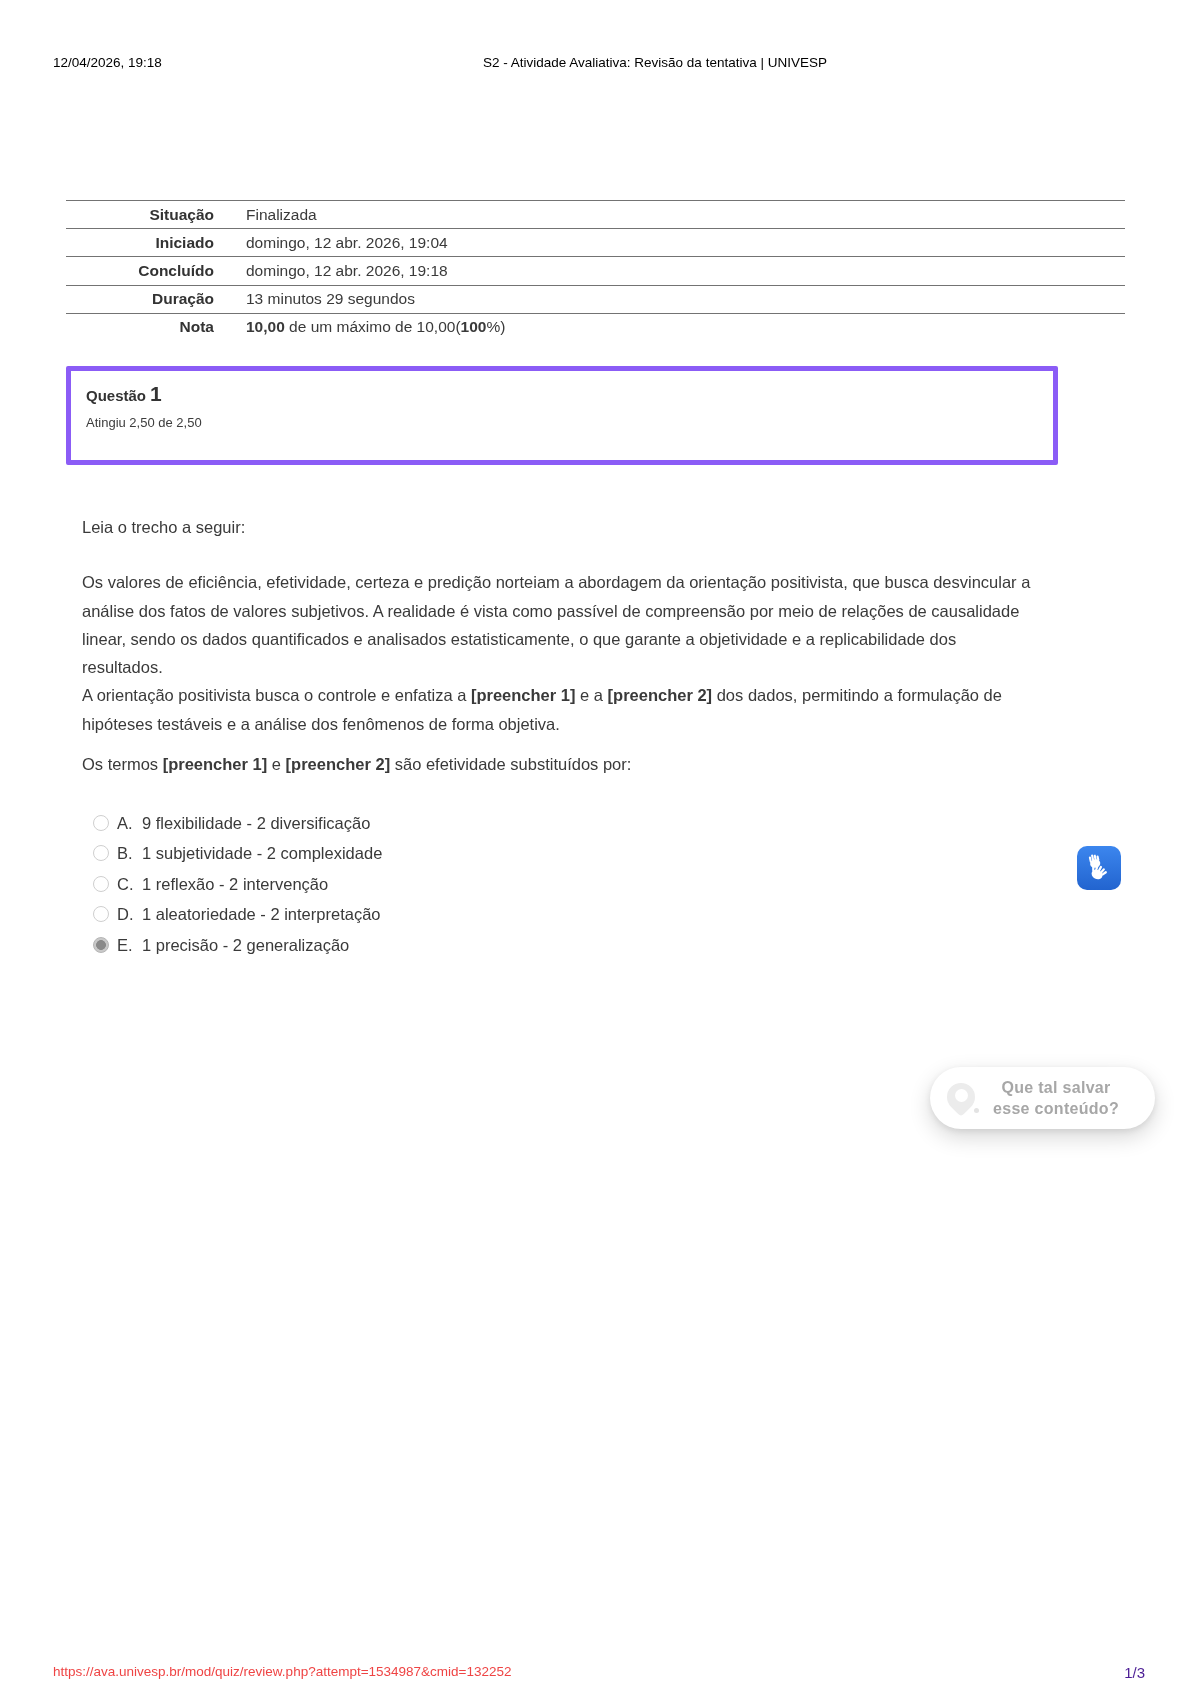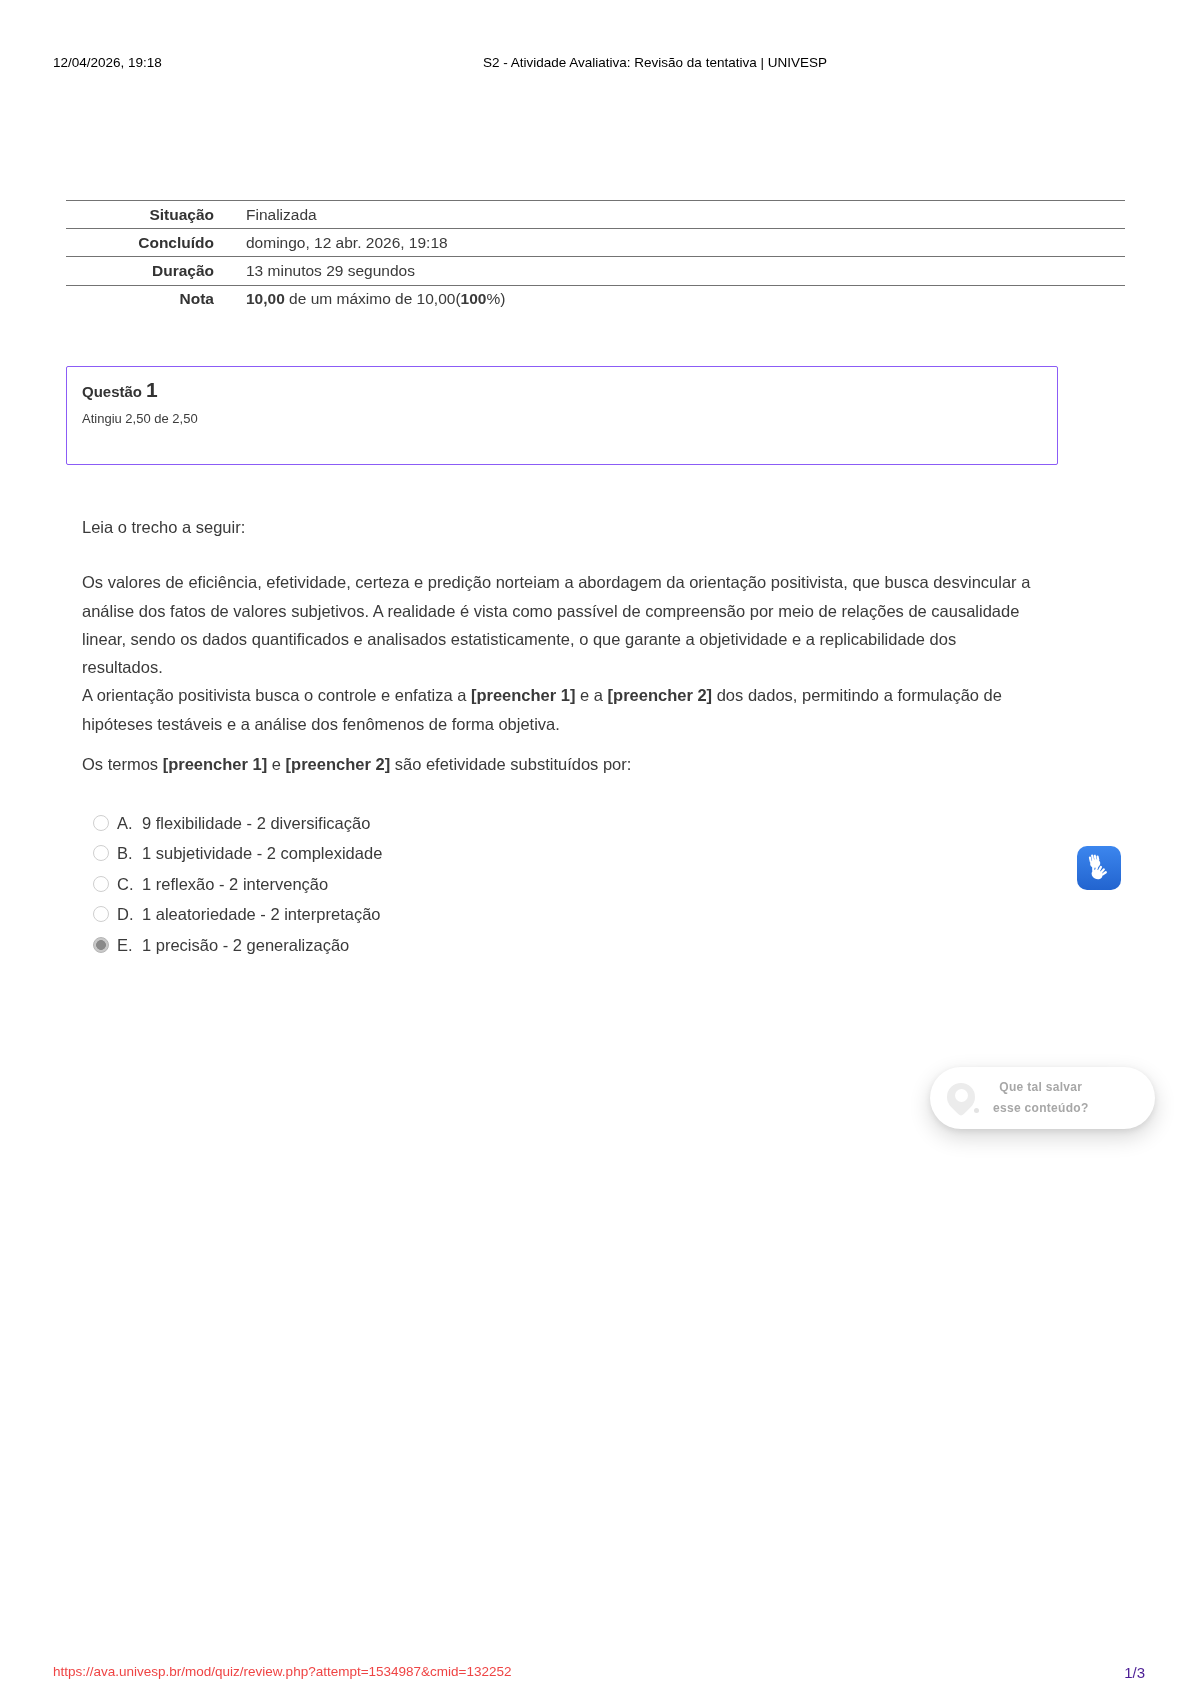--- a/index.html
+++ b/index.html
@@ -19,21 +19,21 @@
   
   .summary { position:absolute; left:66px; top:173px; width:1059px; }
   .srow { display:flex; align-items:center; height:28.2px; border-top:1px solid #737373; }
   .srow .lbl { width:166px; text-align:right; padding-right:18px; font-weight:bold;
                font-size:15.5px; color:#333; }
   .srow .val { padding-left:14px; font-size:15.5px; color:#3a3a3a; }
   .seg-b { font-weight:bold; }
 
   
   .qbox { position:absolute; left:66px; top:339px; width:992px; height:99px;
-          border:1px solid #8b5cf6; border-radius:2px; padding:11px 15px; background:#fff; }
+          border:5px solid #8b5cf6; border-radius:2px; padding:11px 15px; background:#fff; }
   .qbox .qtitle { font-size:15px; font-weight:bold; color:#333; margin-bottom:9px; }
   .qbox .qnum { font-size:21px; font-weight:bold; margin-left:4px; }
   .qbox .qstatus { font-size:13px; color:#3c3c3c; margin-bottom:13px; }
   .qbox .qgrade { font-size:13px; color:#3c3c3c; }
 
   
   .qcontent { position:absolute; left:82px; top:486px; width:958px;
               font-size:16.5px; line-height:28.3px; color:#3a3a3a; }
   .qcontent .intro { margin-bottom:27px; }
   .qcontent .prompt { margin-top:12px; }
@@ -59,21 +59,21 @@
               background:#fff; border-radius:32px;
               box-shadow:0 8px 22px rgba(0,0,0,0.16), 0 2px 6px rgba(0,0,0,0.08);
               display:flex; align-items:center; padding-left:15px; cursor:pointer; }
   .pop-logo { position:relative; width:34px; height:34px; flex:0 0 auto; }
   .pop-logo .blob { position:absolute; left:2px; top:2px; width:28px; height:28px;
               background:#ececec; border-radius:50% 50% 14% 50%; transform:rotate(45deg); }
   .pop-logo .hole { position:absolute; left:10px; top:8px; width:13px; height:13px;
               background:#fff; border-radius:50%; }
   .pop-logo .dot { position:absolute; right:0px; bottom:2px; width:5px; height:5px;
               background:#e3e3e3; border-radius:50%; }
-  .pop-text { margin-left:14px; font-size:12px; line-height:21px; color:#a7a7a7;
+  .pop-text { margin-left:14px; font-size:16px; line-height:21px; color:#a7a7a7;
               font-weight:bold; letter-spacing:0.3px; text-align:center; }
 
   
   .edge-black { position:absolute; left:0; top:1679px; width:590px; height:4px; background:#0a0a0a; }
   .edge-glitch { position:absolute; left:601px; top:1679px; width:145px; height:5px;
       background:repeating-linear-gradient(90deg,
         #0a0a0a 0 5px, #00cfff 5px 8px, #222 8px 14px, #ff2be0 14px 16px,
         #0a0a0a 16px 22px, #00e090 22px 24px, #fff 24px 27px, #1b1bff 27px 29px); }
 </style>
 </head>
@@ -81,20 +81,24 @@
 
 <div class="page">
 
   <div class="print-date">12/04/2026, 19:18</div>
   <div class="print-title">S2 - Atividade Avaliativa: Revisão da tentativa | UNIVESP</div>
 
   <div class="summary">
     <div class="srow">
       <div class="lbl">Situação</div>
       <div class="val">Finalizada</div>
+    </div>
+    <div class="srow">
+      <div class="lbl">Iniciado</div>
+      <div class="val">domingo, 12 abr. 2026, 19:04</div>
     </div>
     <div class="srow">
       <div class="lbl">Concluído</div>
       <div class="val">domingo, 12 abr. 2026, 19:18</div>
     </div>
     <div class="srow">
       <div class="lbl">Duração</div>
       <div class="val">13 minutos 29 segundos</div>
     </div>
     <div class="srow">

